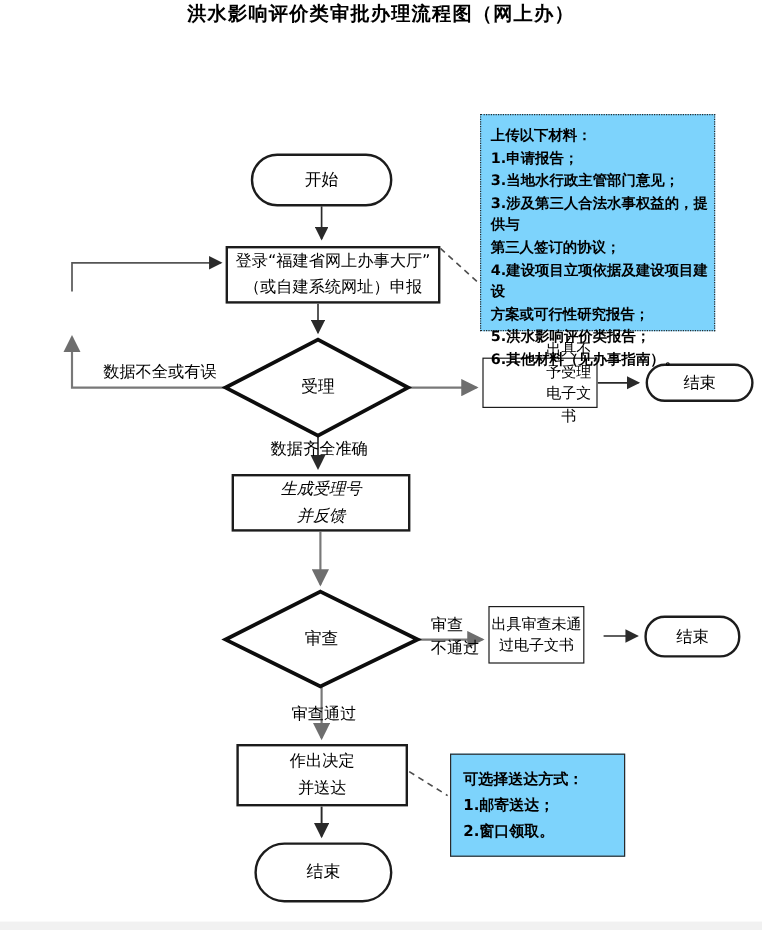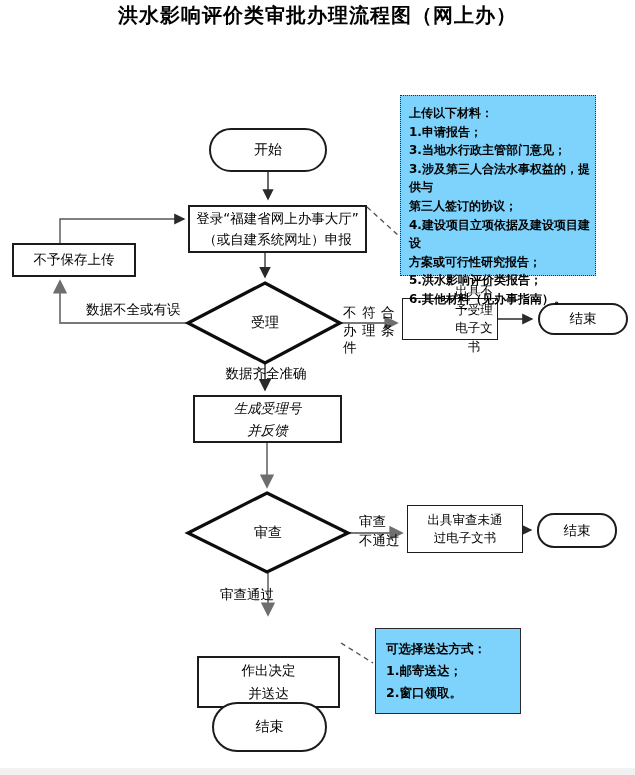--- a/index.html
+++ b/index.html
@@ -4,39 +4,39 @@
 <style>
   html,body { margin:0; padding:0; background:#fff; }
   .canvas {
     position:relative; width:635px; height:775px; background:#fff;
     font-family:"DejaVu Sans","Liberation Sans",sans-serif; color:#000;
     overflow:hidden;
   }
   .wires { position:absolute; left:0; top:0; }
   .page-title {
     position:absolute; left:0; top:2px; width:635px; text-align:center;
-    font-size:20px; font-weight:bold; letter-spacing:1px;font-family:Liberation Mono, monospace;
+    font-size:16px; font-weight:bold; letter-spacing:1px;font-family:Liberation Mono, monospace;
   }
   .node {
     position:absolute; box-sizing:border-box; background:#fff;
     display:flex; align-items:center; justify-content:center;
     text-align:center; white-space:pre-line;
   }
   .rect  { border:2px solid #1c1c1c; }
   .rect-thin { border:1.5px solid #1c1c1c; }
   .stadium { border:2px solid #1c1c1c; }
   .diamond-label {
     position:absolute; text-align:center; font-size:14px; white-space:nowrap;
   }
   .lbl { position:absolute; white-space:pre-line; font-size:13.5px; }
   .lbl-data-incomplete { left:86px; top:301px; width:102px; }
   .lbl-not-qualified   { left:343px; top:304px; width:62px; letter-spacing:5.5px; line-height:17.5px; }
   .lbl-data-complete   { left:215px; top:365px; width:102px; text-align:center; }
   .lbl-review-fail     { left:359px; top:512px; line-height:18.5px; }
-  .lbl-review-pass     { left:220px; top:586px; width:100px; }
+  .lbl-review-pass     { left:220px; top:586px; width:100px; text-align:center; }
   .note {
     position:absolute; box-sizing:border-box; background:#7dd3fc; font-weight:bold;
   }
   .note-materials {
     left:400px; top:95px; width:196px; height:181px;
     border:1.5px dotted #2a2a2a; padding:8px 4px 0 8px;
     font-size:12px; line-height:18.6px;
   }
   .note-delivery {
     left:375px; top:628px; width:146px; height:86px;
@@ -88,46 +88,44 @@
     <polygon points="267,493 348,533 267,572 188,533" fill="#ffffff" stroke="#0d0d0d" stroke-width="3.2"></polygon>
   </svg>
 
   <div class="page-title">洪水影响评价类审批办理流程图（网上办）</div>
 
   <div class="node stadium" style="left:209px; top:128px; width:118px; height:44px; border-radius:22px; font-size:14px;">开始</div>
 
   <div class="node rect" style="left:188px; top:205px; width:179px; height:48px; font-size:13.5px; line-height:21px;">登录“福建省网上办事大厅”
 （或自建系统网址）申报</div>
 
-  <div class="node rect" style="left:12px; top:243px; width:124px; height:34px; font-size:13.5px;">不予保存上传</div>
 
   <div class="diamond-label" style="left:235px; top:314px; width:60px;">受理</div>
 
   <div class="node rect-thin" style="left:402px; top:298px; width:96px; height:42px; font-size:12.5px; line-height:18.5px;padding-left:48px;">出具不予受理
 电子文书</div>
 
   <div class="node stadium" style="left:538px; top:303px; width:90px; height:32px; border-radius:16px; font-size:13.5px;">结束</div>
 
   <div class="node rect" style="left:193px; top:395px; width:149px; height:48px; font-size:13.5px; line-height:22px;font-style:italic;">生成受理号
 并反馈</div>
 
   <div class="diamond-label" style="left:238px; top:524px; width:60px;">审查</div>
 
-  <div class="node rect-thin" style="left:407px; top:505px; width:116px; height:48px; font-size:12.5px; line-height:18.5px;">出具审查未通
+  <div class="node rect-thin" style="left:407px; top:505px; width:80px; height:48px; font-size:12.5px; line-height:18.5px;">出具审查未通
 过电子文书</div>
 
   <div class="node stadium" style="left:537px; top:513px; width:80px; height:35px; border-radius:17px; font-size:13.5px;">结束</div>
 
-  <div class="node rect" style="left:197px; top:620px; width:143px; height:52px; font-size:13.5px; line-height:23px;margin-top:36px;">作出决定
+  <div class="node rect" style="left:197px; top:620px; width:143px; height:52px; font-size:13.5px; line-height:23px;">作出决定
 并送达</div>
 
   <div class="node stadium" style="left:212px; top:702px; width:115px; height:50px; border-radius:25px; font-size:14px;">结束</div>
 
   <div class="lbl lbl-data-incomplete">数据不全或有误</div>
-  <div class="lbl lbl-not-qualified">不符合办理条件</div>
   <div class="lbl lbl-data-complete">数据齐全准确</div>
   <div class="lbl lbl-review-fail">审查
 不通过</div>
   <div class="lbl lbl-review-pass">审查通过</div>
 
   <div class="note note-materials">
     <div>上传以下材料：</div>
     <div>1.申请报告；</div>
     <div>3.当地水行政主管部门意见；</div>
     <div>3.涉及第三人合法水事权益的，提供与</div>

